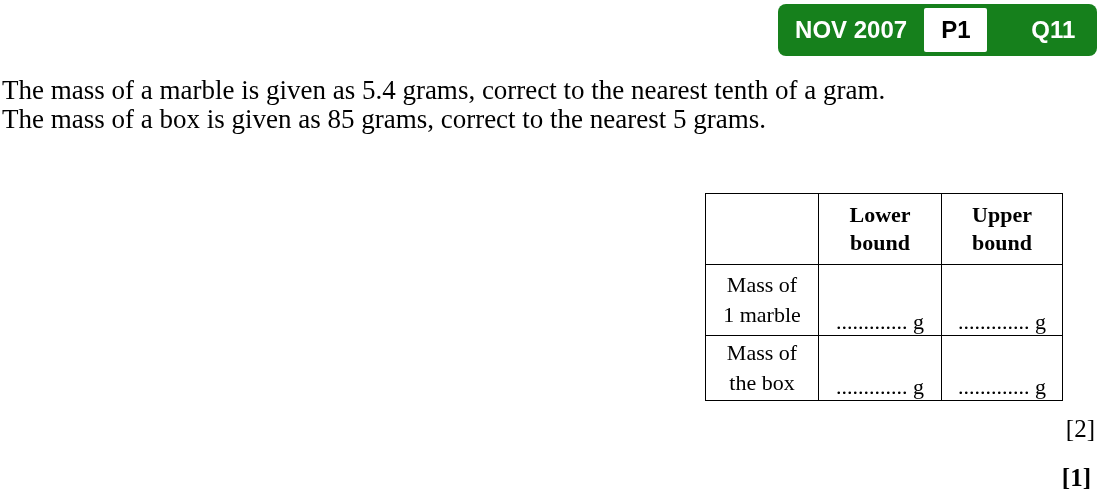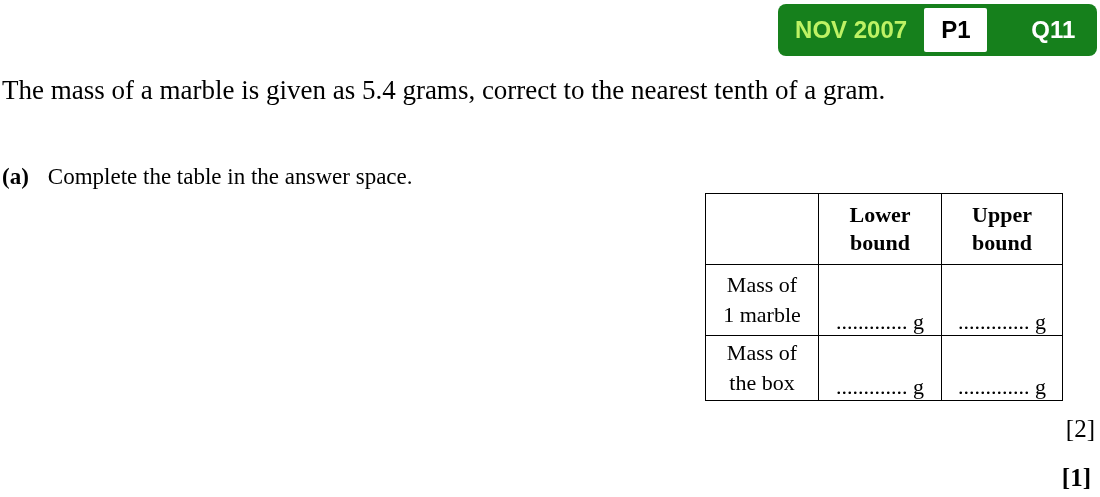--- a/index.html
+++ b/index.html
@@ -83,32 +83,30 @@
     position:absolute; right:9px; top:464px;
     font-size:25px; font-weight:bold;
   }
 </style>
 </head>
 <body>
 
 <div class="page">
 
   <div class="badge" style="background-color: rgb(22, 128, 28);">
-    <span class="badge-session" style="color: #bef264;">NOV 2007</span>
+    <span class="badge-session" style="color: #ffffff;">NOV 2007</span>
     <span class="badge-paper" style="background-color: rgb(255, 255, 255); color: rgb(0, 0, 0);">P1</span>
     <span class="badge-question" style="color: rgb(255, 255, 255);">Q11</span>
   </div>
 
   <div class="intro">
     <div>The mass of a marble is given as 5.4 grams, correct to the nearest tenth of a gram.</div>
+    <div>The mass of a box is given as 85 grams, correct to the nearest 5 grams.</div>
   </div>
 
-  <div class="part part-a">
-    <span class="part-label">(a)</span><span>Complete the table in the answer space.</span>
-  </div>
 
   <table class="answer-table">
     <tbody>
         <tr class="header-row">
       <td class="col-label"></td>
       <th class="col-lower head-cell">
         <span>Lower</span>
         <span>bound</span>
       </th>
       <th class="col-upper head-cell">

